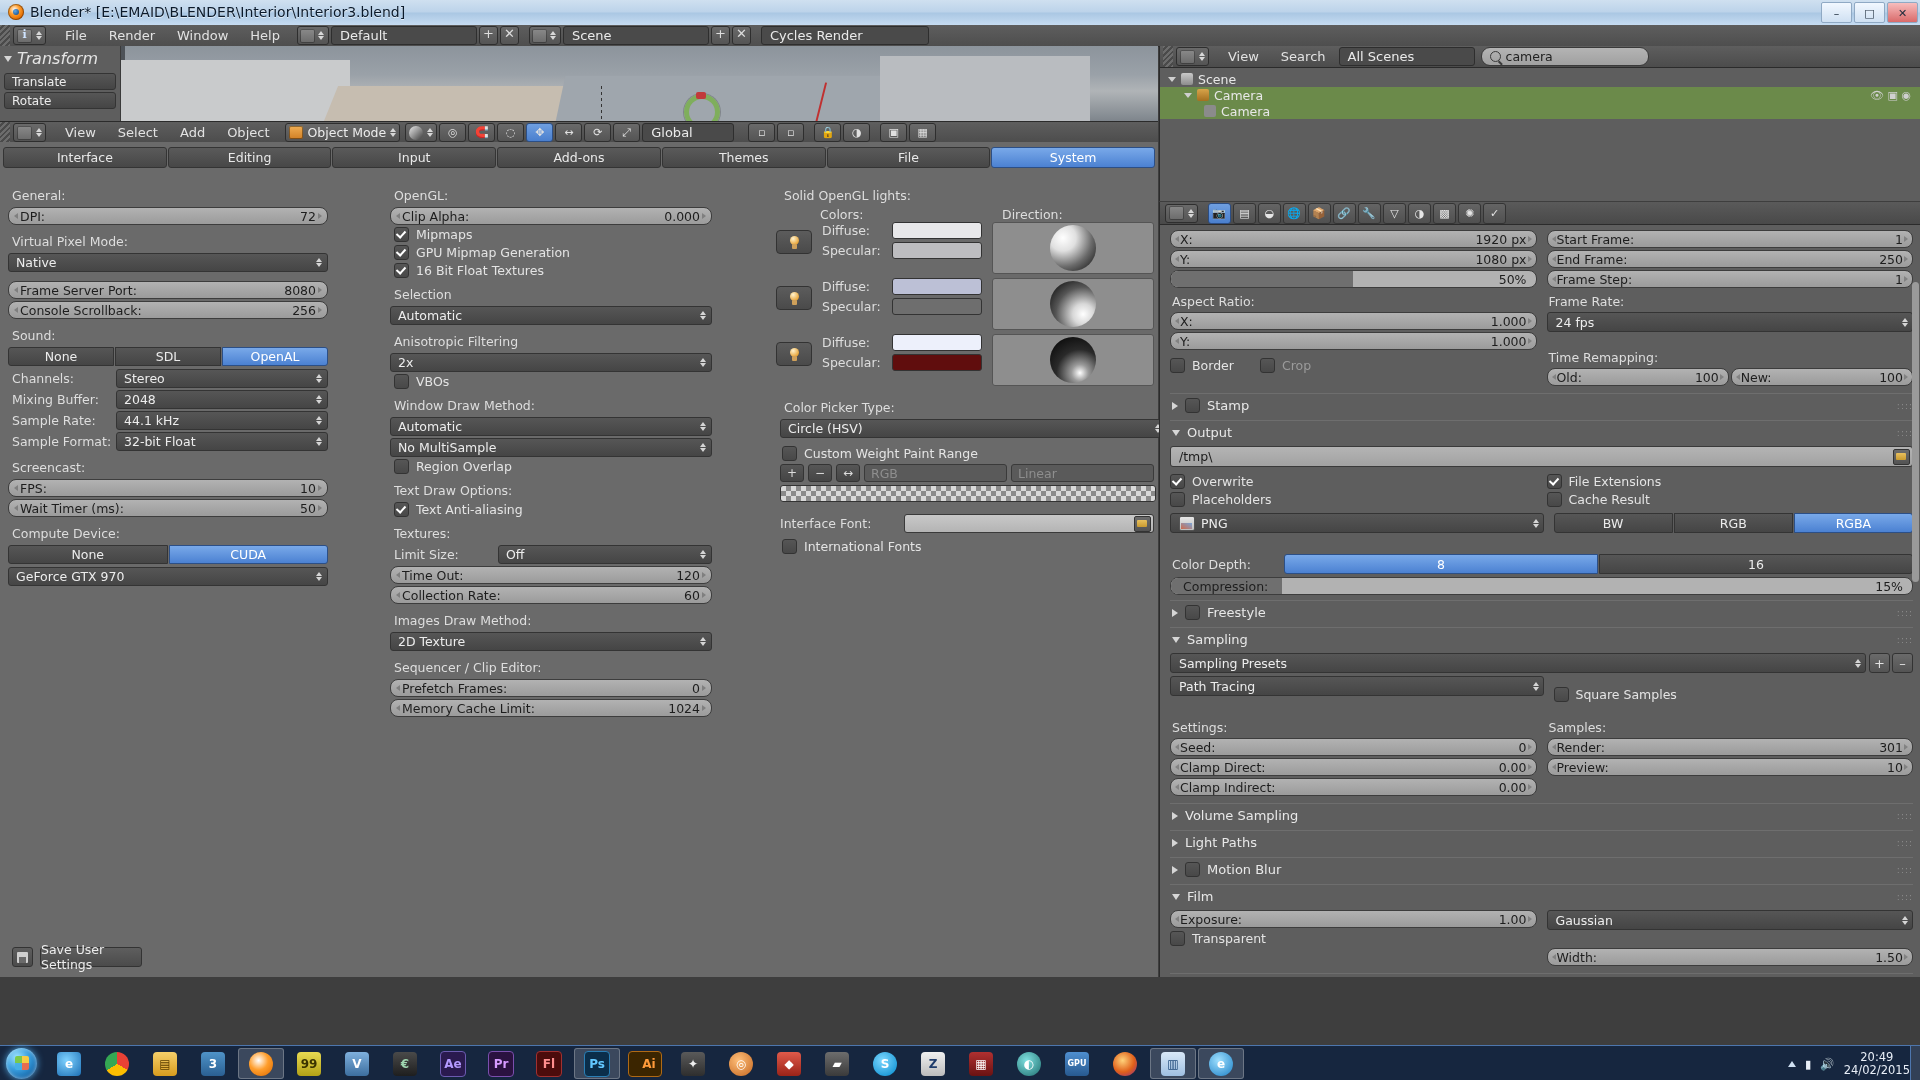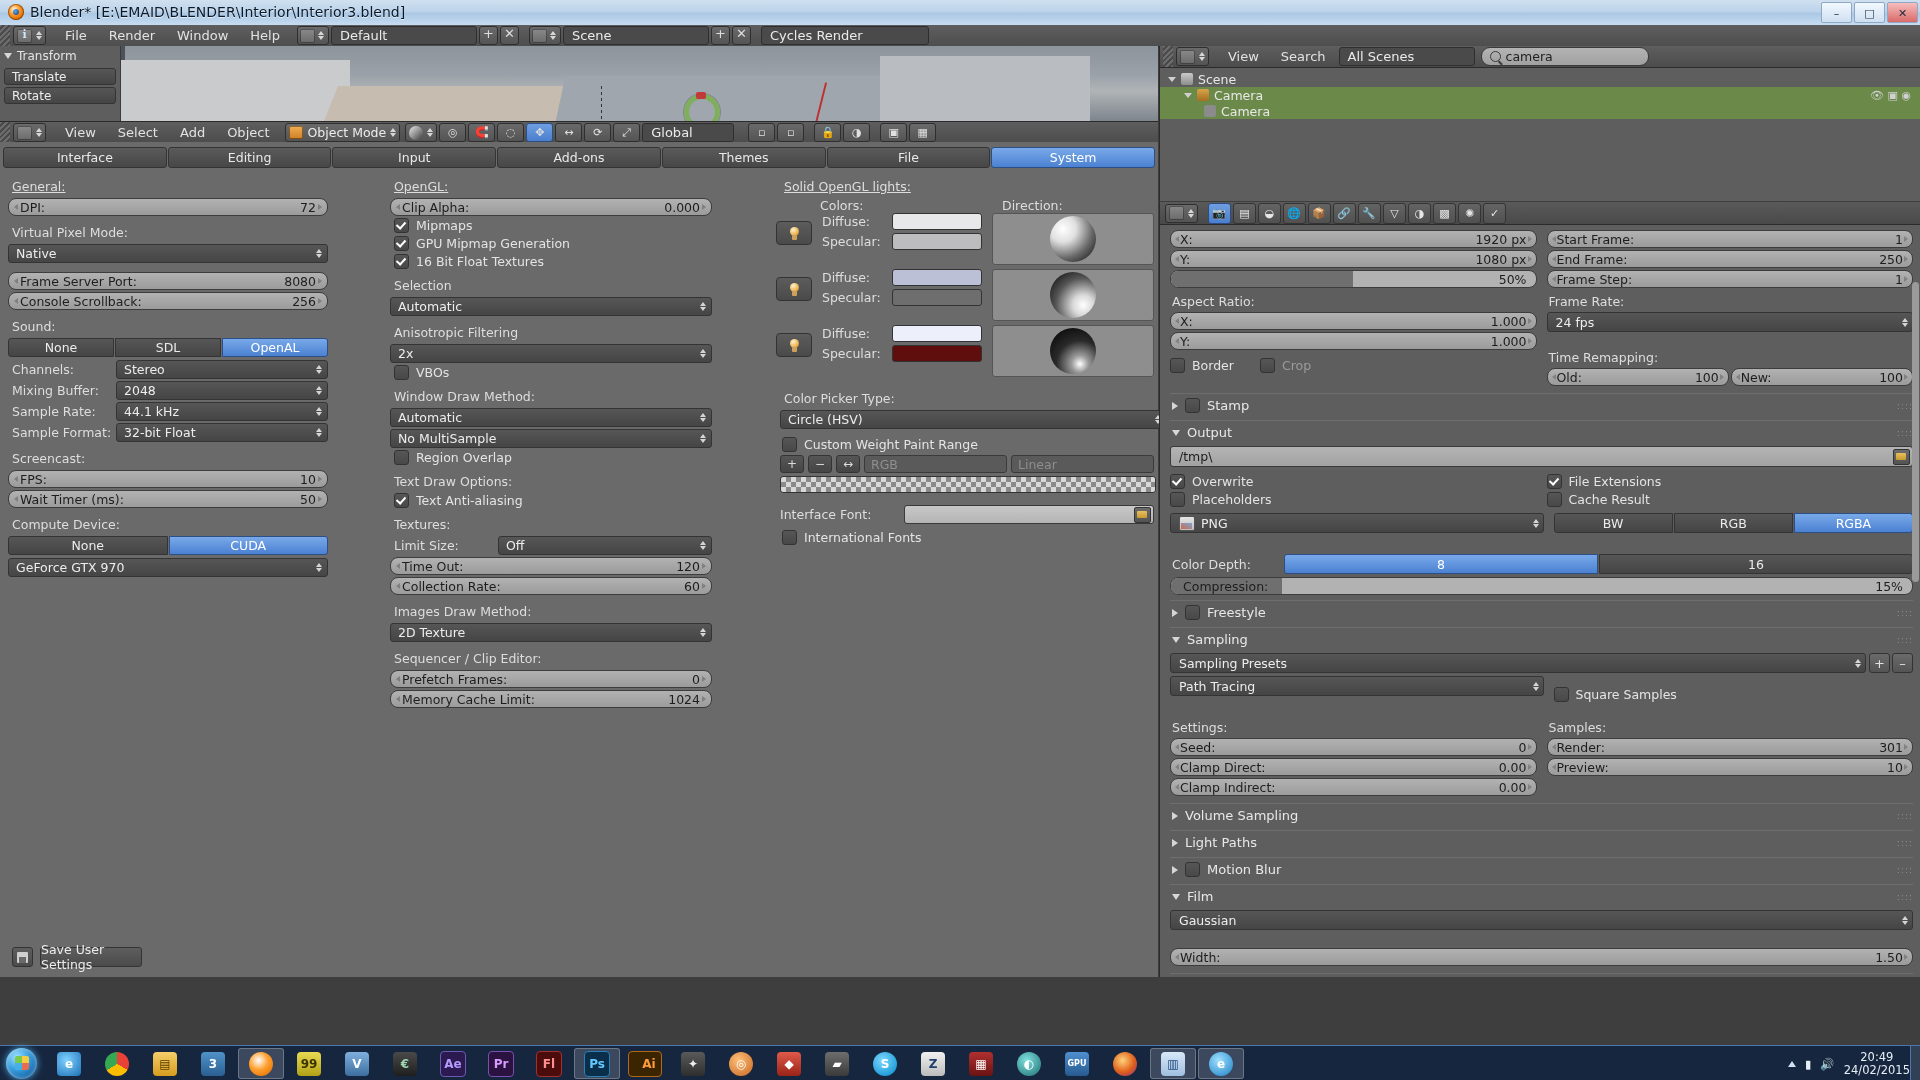--- a/index.html
+++ b/index.html
@@ -97,21 +97,21 @@
   .tab{flex:1;height:19px;display:flex;align-items:center;justify-content:center;font-size:12.5px;color:#e9e9e9;
     background:linear-gradient(to bottom,#5a5a5a,#474747);border:1px solid #343434;border-radius:3px;}
   .tab.sel{background:linear-gradient(to bottom,#79a9e9,#4b81d2);border-color:#2c4f86;color:#fff;}
 
   .col{position:absolute;top:34px;}
   .col.c1{left:8px;width:320px;}
   .col.c2{left:390px;width:322px;}
   .col.c3{left:776px;width:378px;}
 
   .sect{font-size:12.5px;color:#dedede;margin:9px 0 4px 4px;}
-  .sect.tight{margin-top:3px;text-decoration:underline;}
+  .sect.tight{margin-top:12px;}
   .num{height:16px;border-radius:8px;background:linear-gradient(to bottom,#b2b2b2,#9b9b9b);
     border:1px solid #3d3d3d;display:flex;align-items:center;justify-content:space-between;
     padding:0 4px;color:#1d1d1d;font-size:12.5px;margin-bottom:2px;position:relative;}
   .num .lb{margin-left:7px;}
   .num .vl{margin-right:7px;}
   .num:before,.num:after{content:"";position:absolute;top:50%;transform:translateY(-50%);
     width:0;height:0;border-top:3.5px solid transparent;border-bottom:3.5px solid transparent;opacity:.65;}
   .num:before{left:5px;border-right:4px solid #6a6a6a;}
   .num:after{right:5px;border-left:4px solid #6a6a6a;}
 
@@ -355,21 +355,21 @@
       <div class="gizmo">
         <div class="gz x"></div>
         <div class="gz y"></div>
         <div class="gz z"></div>
       </div>
       <div class="vp-ovl">User Ortho</div>
       <div class="vp-ovl2">(1) Window.L</div>
     </div>
 
     <div style="position:absolute;left:0;top:21px;width:120px;height:75px;background:#5e5e5e;border-right:1px solid #3a3a3a;">
-      <div style="display:flex;align-items:center;padding:3px 4px;font-size:12px;color:#e4e4e4;">
+      <div style="display:flex;align-items:center;padding:3px 4px;font-size:16px;color:#e4e4e4;font-style:italic;">
         <span class="pt opened" style="width:0;height:0;margin-right:5px;border-left:4.5px solid transparent;border-right:4.5px solid transparent;border-top:6px solid #d6d6d6;"></span>
         <span>Transform</span>
       </div>
       <div style="margin:2px 4px;height:15px;border-radius:3px;background:linear-gradient(to bottom,#565656,#454545);border:1px solid #343434;display:flex;align-items:center;padding-left:7px;font-size:12px;color:#ececec;">Translate</div>
       <div style="margin:2px 4px;height:15px;border-radius:3px;background:linear-gradient(to bottom,#565656,#454545);border:1px solid #343434;display:flex;align-items:center;padding-left:7px;font-size:12px;color:#ececec;">Rotate</div>
     </div>
 
     <div class="vphdr">
       <div class="hgrip"></div>
       <div class="edbtn">
@@ -1015,20 +1015,30 @@
           <span class="grip">::::</span>
         </div>
 
         <div class="panelhdr">
           <span class="pt opened"></span>
           <span>Film</span>
           <span class="grip">::::</span>
         </div>
         <div class="grid2">
           <div>
+            <div class="pnum">
+                <span>Exposure:</span>
+                <span>1.00</span>
+              </div>
+            <div class="pchk">
+                <span class="cbox"></span>
+                <span>Transparent</span>
+              </div>
+          </div>
+          <div>
             <div class="pdd">
                 <span>Gaussian</span>
                 <span class="ar" style="display:flex;flex-direction:column;gap:1px;align-items:center;">
                   <b style="display:block;width:0;height:0;border-left:3px solid transparent;border-right:3px solid transparent;border-bottom:4px solid #d5d5d5;"></b>
                   <b style="display:block;width:0;height:0;border-left:3px solid transparent;border-right:3px solid transparent;border-top:4px solid #d5d5d5;"></b>
                 </span>
               </div>
             <div class="pnum">
                 <span>Width:</span>
                 <span>1.50</span>

